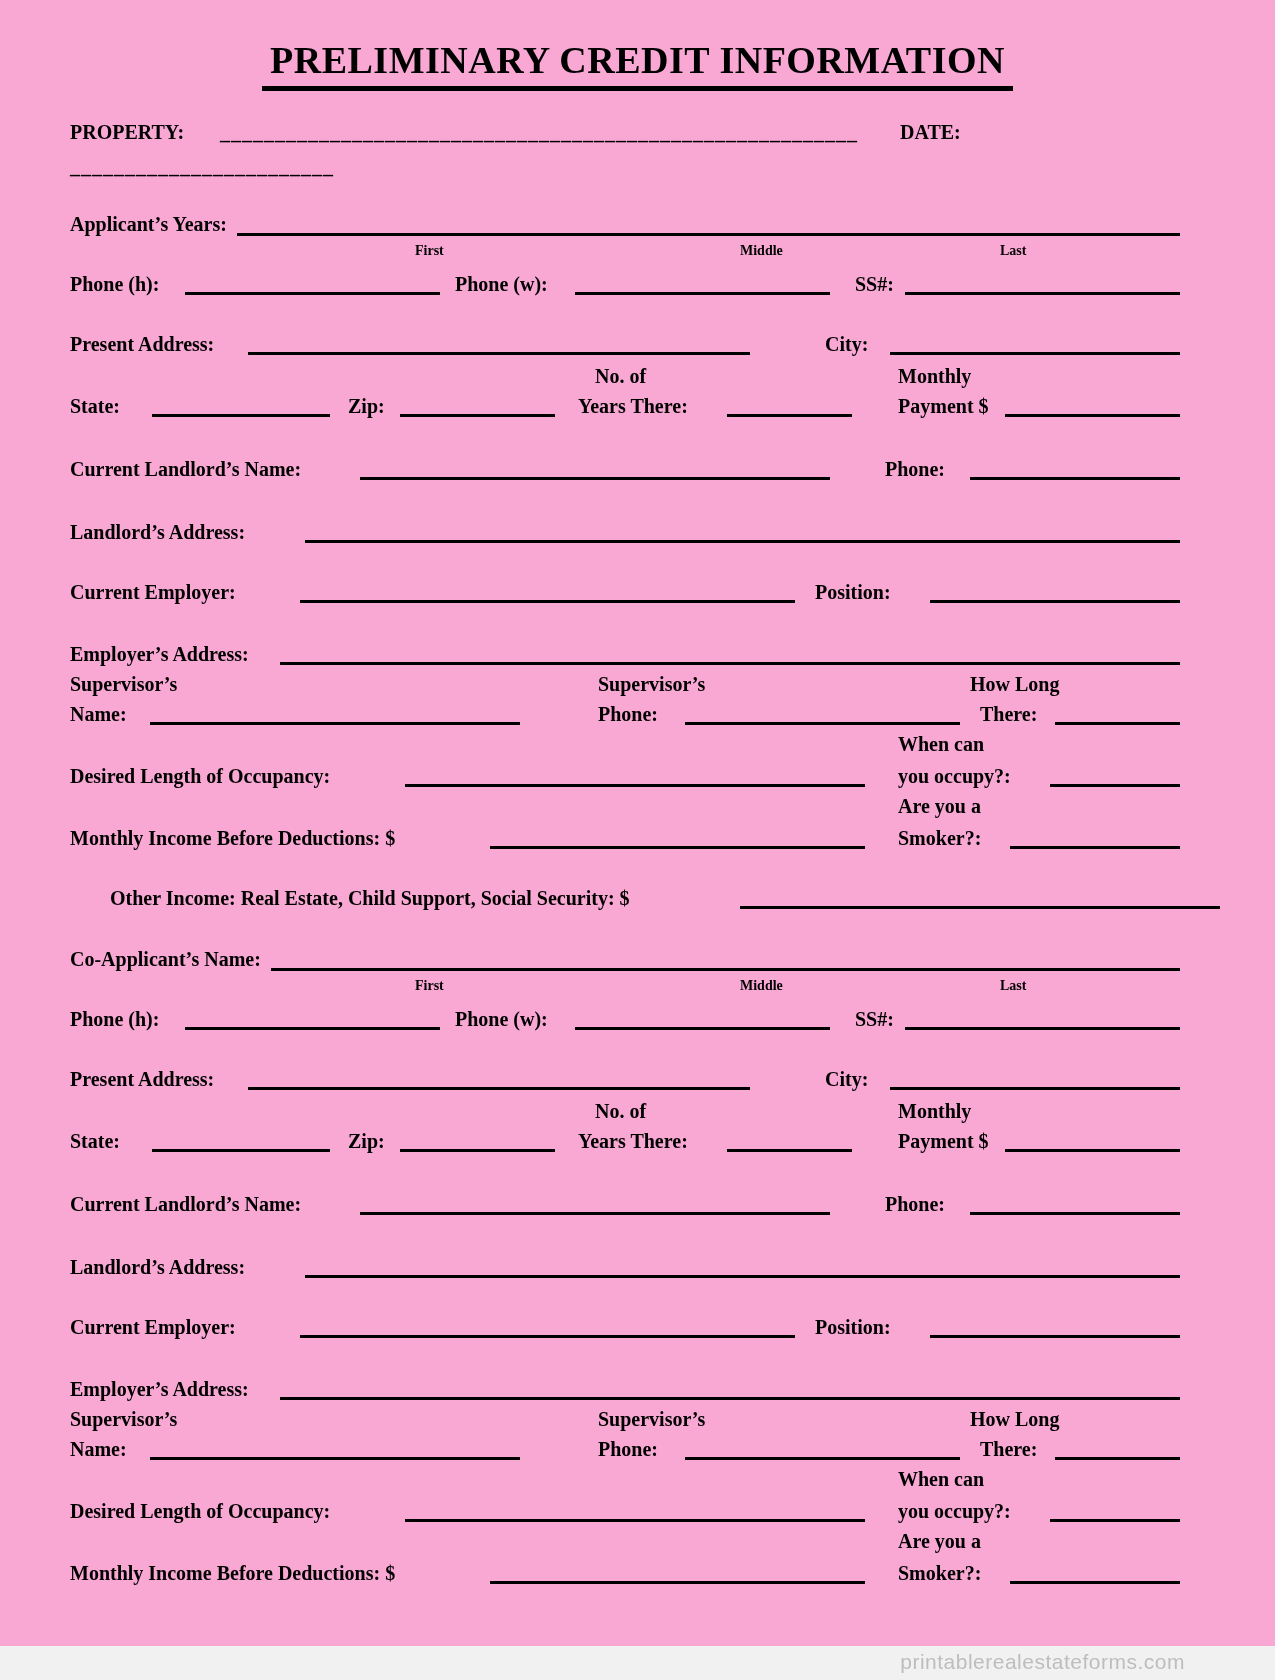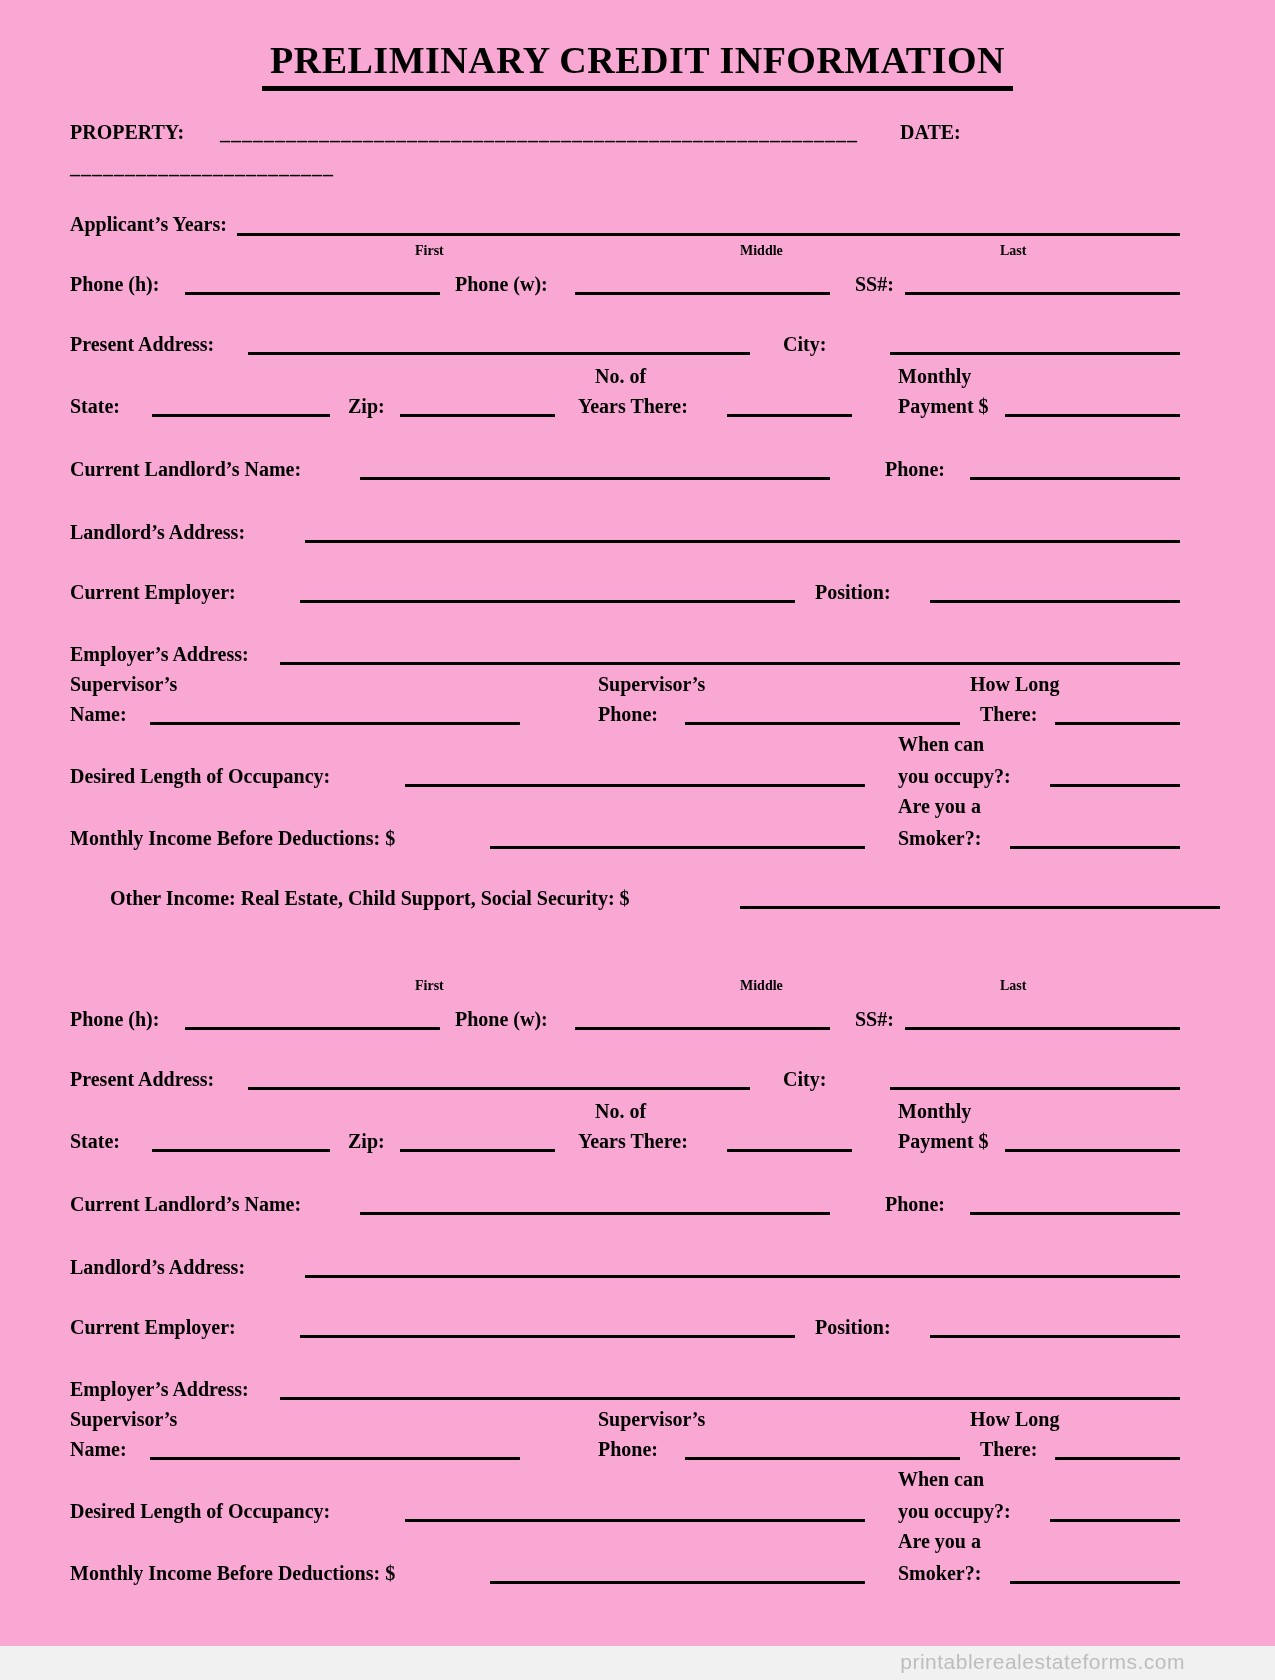--- a/index.html
+++ b/index.html
@@ -34,21 +34,21 @@
   .rw-supname{top:490px;}
   .rw-whencan{top:522px;height:24px;}
   .rw-desired{top:552px;}
   .rw-areyou{top:584px;height:24px;}
   .rw-income{top:614px;}
   .rw-otherinc{top:674px;margin-left:40px;}
   
   .x-fml-first{left:345px;}  .x-fml-middle{left:670px;}  .x-fml-last{left:930px;}
   .ln-phone1{left:115px;width:255px;} .x-phonew{left:385px;} .ln-phone2{left:505px;width:255px;}
   .x-ss{left:785px;} .ln-phone3{left:835px;width:275px;}
-  .ln-addr{left:178px;width:502px;} .x-city{left:713px;} .ln-city{left:820px;width:290px;}
+  .ln-addr{left:178px;width:502px;} .x-city{left:755px;} .ln-city{left:820px;width:290px;}
   .x-noof{left:525px;} .x-rcol{left:828px;}
   .ln-state{left:82px;width:178px;} .x-zip{left:278px;} .ln-zip{left:330px;width:155px;}
   .x-years{left:508px;} .ln-years{left:657px;width:125px;} .ln-pay{left:935px;width:175px;}
   .ln-landlord{left:290px;width:470px;} .x-lphone{left:815px;} .ln-lphone{left:900px;width:210px;}
   .ln-laddr{left:235px;width:875px;}
   .ln-emp{left:230px;width:495px;} .x-pos{left:745px;} .ln-pos{left:860px;width:250px;}
   .ln-eaddr{left:210px;width:900px;}
   .x-sup2{left:528px;} .x-howlong{left:900px;}
   .ln-supname{left:80px;width:370px;} .x-supph{left:528px;} .ln-supph{left:615px;width:275px;}
   .x-there{left:910px;} .ln-there{left:985px;width:125px;}
@@ -187,20 +187,24 @@
 
     <div class="row rw-otherinc">
       <span class="lab" style="left:0;">Other Income: Real Estate, Child Support, Social Security: $</span>
       <span class="fl ln-otherinc"></span>
     </div>
 
   </div>
 
   <div class="sec sec-co">
 
+    <div class="row rw-name flexrow">
+      <span class="flab">Co-Applicant’s Name:</span>
+      <span class="flline"></span>
+    </div>
 
     <div class="row rw-fml hint">
       <span class="lab x-fml-first">First</span>
       <span class="lab x-fml-middle">Middle</span>
       <span class="lab x-fml-last">Last</span>
     </div>
 
     <div class="row rw-phone">
       <span class="lab" style="left:0;">Phone (h):</span>
       <span class="fl ln-phone1"></span>

